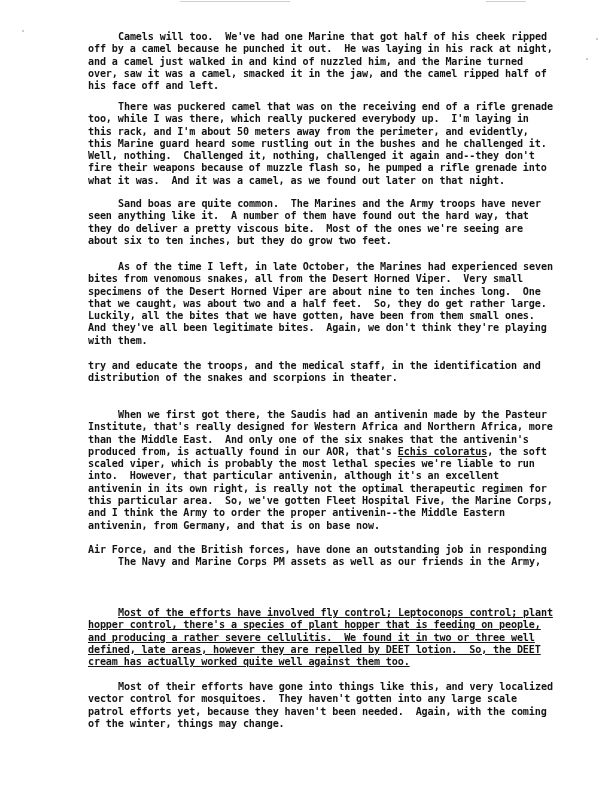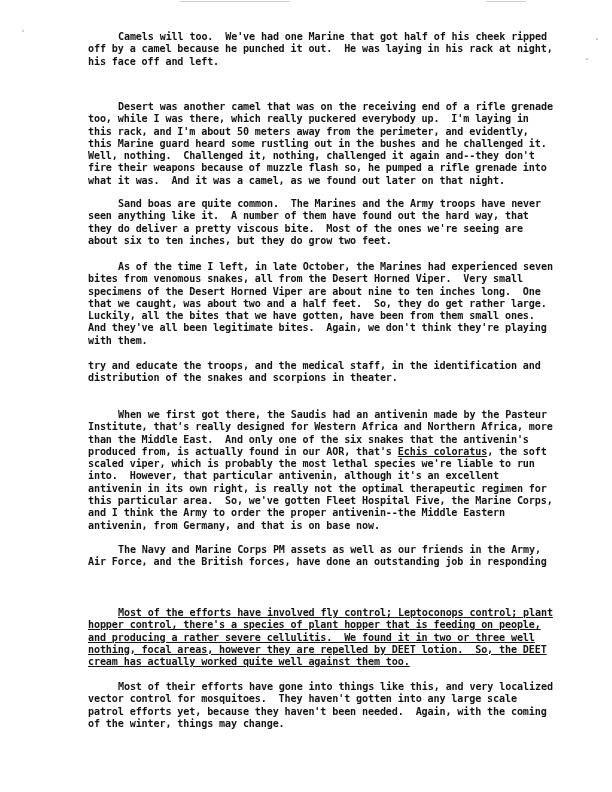--- a/index.html
+++ b/index.html
@@ -29,25 +29,27 @@
 <div class="page">
   <div class="scan-mark" style="left:180px;width:110px;"></div>
   <div class="scan-mark" style="left:486px;width:40px;"></div>
   <div class="dot" style="left:22px;top:30px;"></div>
   <div class="dot" style="left:596px;top:38px;"></div>
   <div class="dot" style="left:586px;top:58px;"></div>
 
   <div class="para" style="top:31px;">
     <span class="line indent">Camels will too.  We've had one Marine that got half of his cheek ripped</span>
     <span class="line">off by a camel because he punched it out.  He was laying in his rack at night,</span>
+    <span class="line">and a camel just walked in and kind of nuzzled him, and the Marine turned</span>
+    <span class="line">over, saw it was a camel, smacked it in the jaw, and the camel ripped half of</span>
     <span class="line">his face off and left.</span>
   </div>
 
   <div class="para" style="top:101px;">
-    <span class="line indent">Desert was another camel that was on the receiving end of a rifle grenade</span>
+    <span class="line indent">There was puckered camel that was on the receiving end of a rifle grenade</span>
     <span class="line">too, while I was there, which really puckered everybody up.  I'm laying in</span>
     <span class="line">this rack, and I'm about 50 meters away from the perimeter, and evidently,</span>
     <span class="line">this Marine guard heard some rustling out in the bushes and he challenged it.</span>
     <span class="line">Well, nothing.  Challenged it, nothing, challenged it again and--they don't</span>
     <span class="line">fire their weapons because of muzzle flash so, he pumped a rifle grenade into</span>
     <span class="line">what it was.  And it was a camel, as we found out later on that night.</span>
   </div>
 
   <div class="para" style="top:198px;">
     <span class="line indent">Sand boas are quite common.  The Marines and the Army troops have never</span>
@@ -78,29 +80,29 @@
     <span class="line"><span>produced from, is actually found in our AOR, that's </span><span class="u">Echis coloratus</span><span>, the soft</span></span>
     <span class="line">scaled viper, which is probably the most lethal species we're liable to run</span>
     <span class="line">into.  However, that particular antivenin, although it's an excellent</span>
     <span class="line">antivenin in its own right, is really not the optimal therapeutic regimen for</span>
     <span class="line">this particular area.  So, we've gotten Fleet Hospital Five, the Marine Corps,</span>
     <span class="line">and I think the Army to order the proper antivenin--the Middle Eastern</span>
     <span class="line">antivenin, from Germany, and that is on base now.</span>
   </div>
 
   <div class="para" style="top:544px;">
+    <span class="line">Air Force, and the British forces, have done an outstanding job in responding</span>
     <span class="line indent">The Navy and Marine Corps PM assets as well as our friends in the Army,</span>
-    <span class="line">Air Force, and the British forces, have done an outstanding job in responding</span>
   </div>
 
   <div class="para" style="top:607px;text-decoration:underline;">
     <span class="line indent"><span>Most of the efforts have involved fly control; </span><span class="u">Leptoconops</span><span> control; plant</span></span>
     <span class="line">hopper control, there's a species of plant hopper that is feeding on people,</span>
     <span class="line">and producing a rather severe cellulitis.  We found it in two or three well</span>
-    <span class="line">nothing, focal areas, however they are repelled by DEET lotion.  So, the DEET</span>
+    <span class="line">defined, late areas, however they are repelled by DEET lotion.  So, the DEET</span>
     <span class="line">cream has actually worked quite well against them too.</span>
   </div>
 
   <div class="para" style="top:681px;">
     <span class="line indent">Most of their efforts have gone into things like this, and very localized</span>
     <span class="line">vector control for mosquitoes.  They haven't gotten into any large scale</span>
     <span class="line">patrol efforts yet, because they haven't been needed.  Again, with the coming</span>
     <span class="line">of the winter, things may change.</span>
   </div>
 

